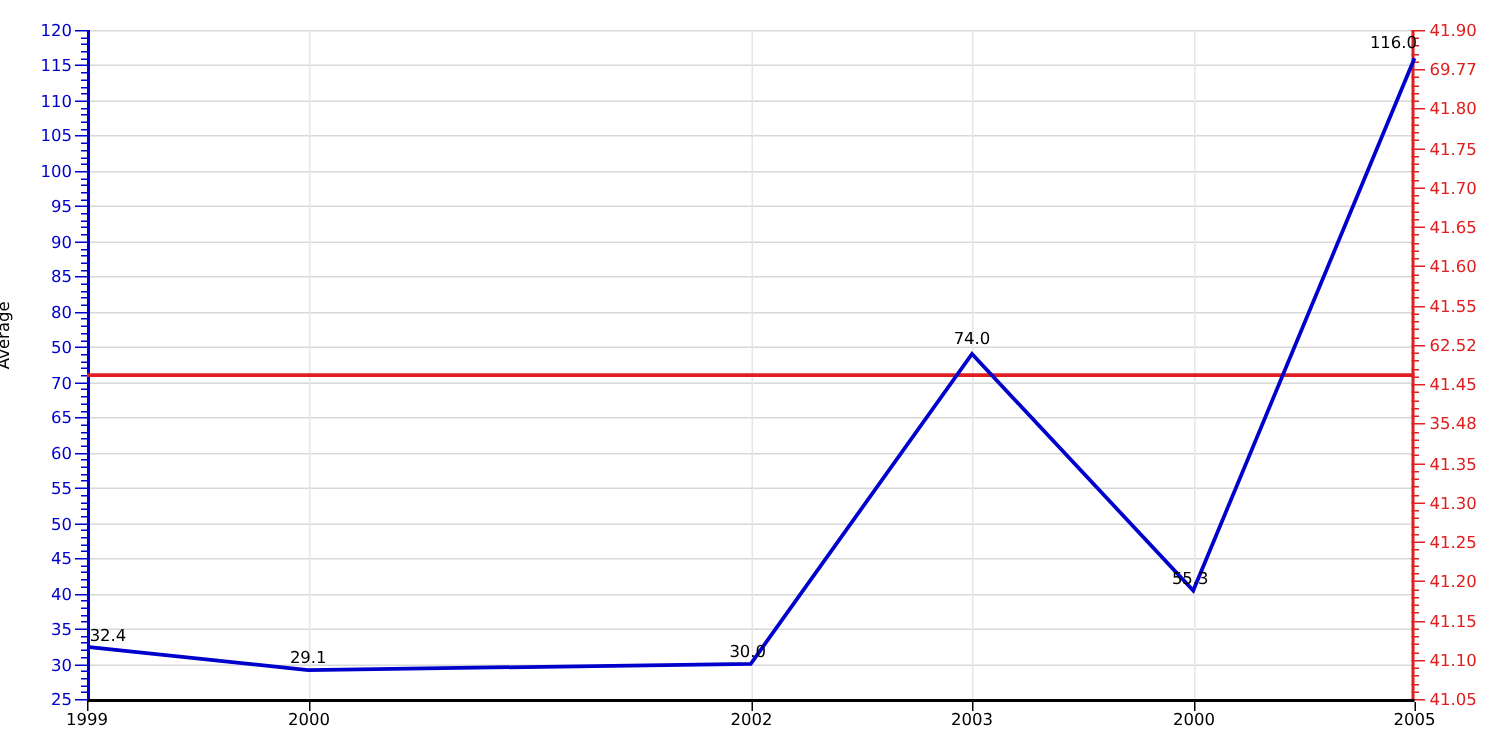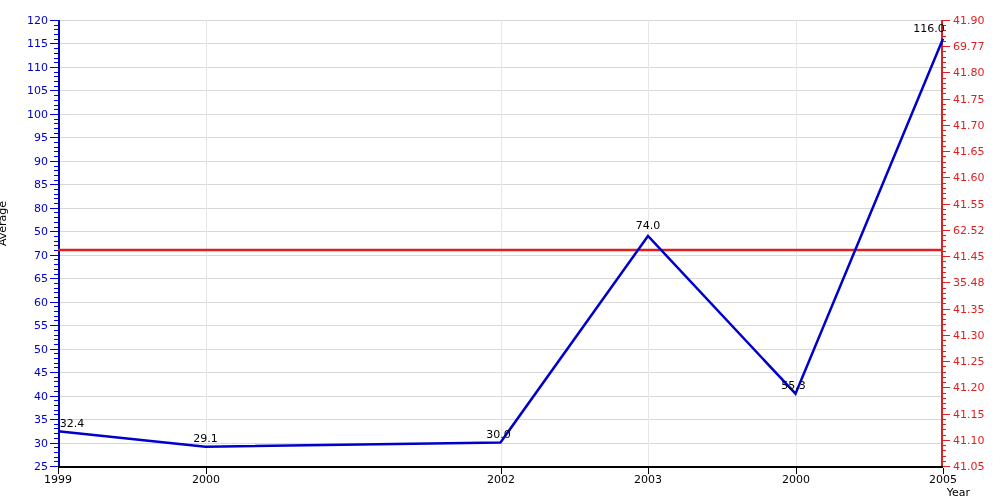--- a/index.html
+++ b/index.html
@@ -481,16 +481,15 @@
   <div id="point-labels">
       <div class="point-label" style="left: 72px; top: 418.259px;">32.4</div>
       <div class="point-label" style="left: 205.5px; top: 432.752px;">29.1</div>
       <div class="point-label" style="left: 498.5px; top: 428.526px;">30.0</div>
       <div class="point-label" style="left: 648px; top: 219.958px;">74.0</div>
       <div class="point-label" style="left: 793.5px; top: 379.701px;">55.3</div>
       <div class="point-label" style="left: 929px; top: 22.7789px;">116.0</div>
     </div>
 
   <div id="y-axis-title">Average</div>
-  <div id="x-axis-title"><span>Year</span></div>
 
 
 </div>
 
 </body></html>

